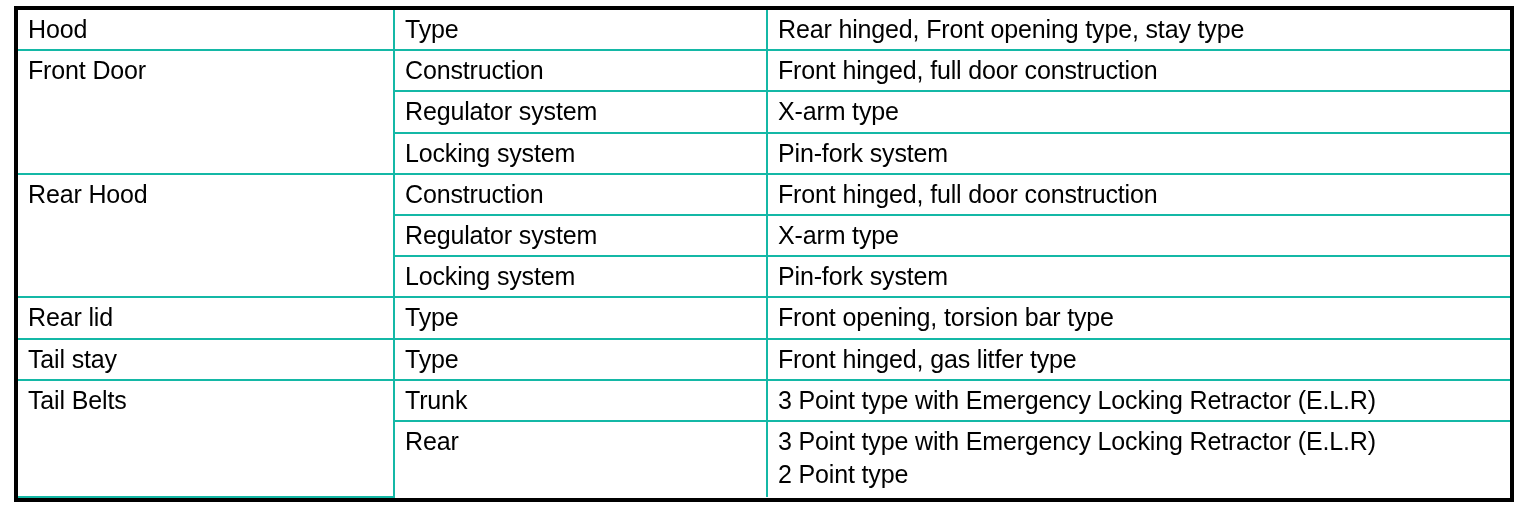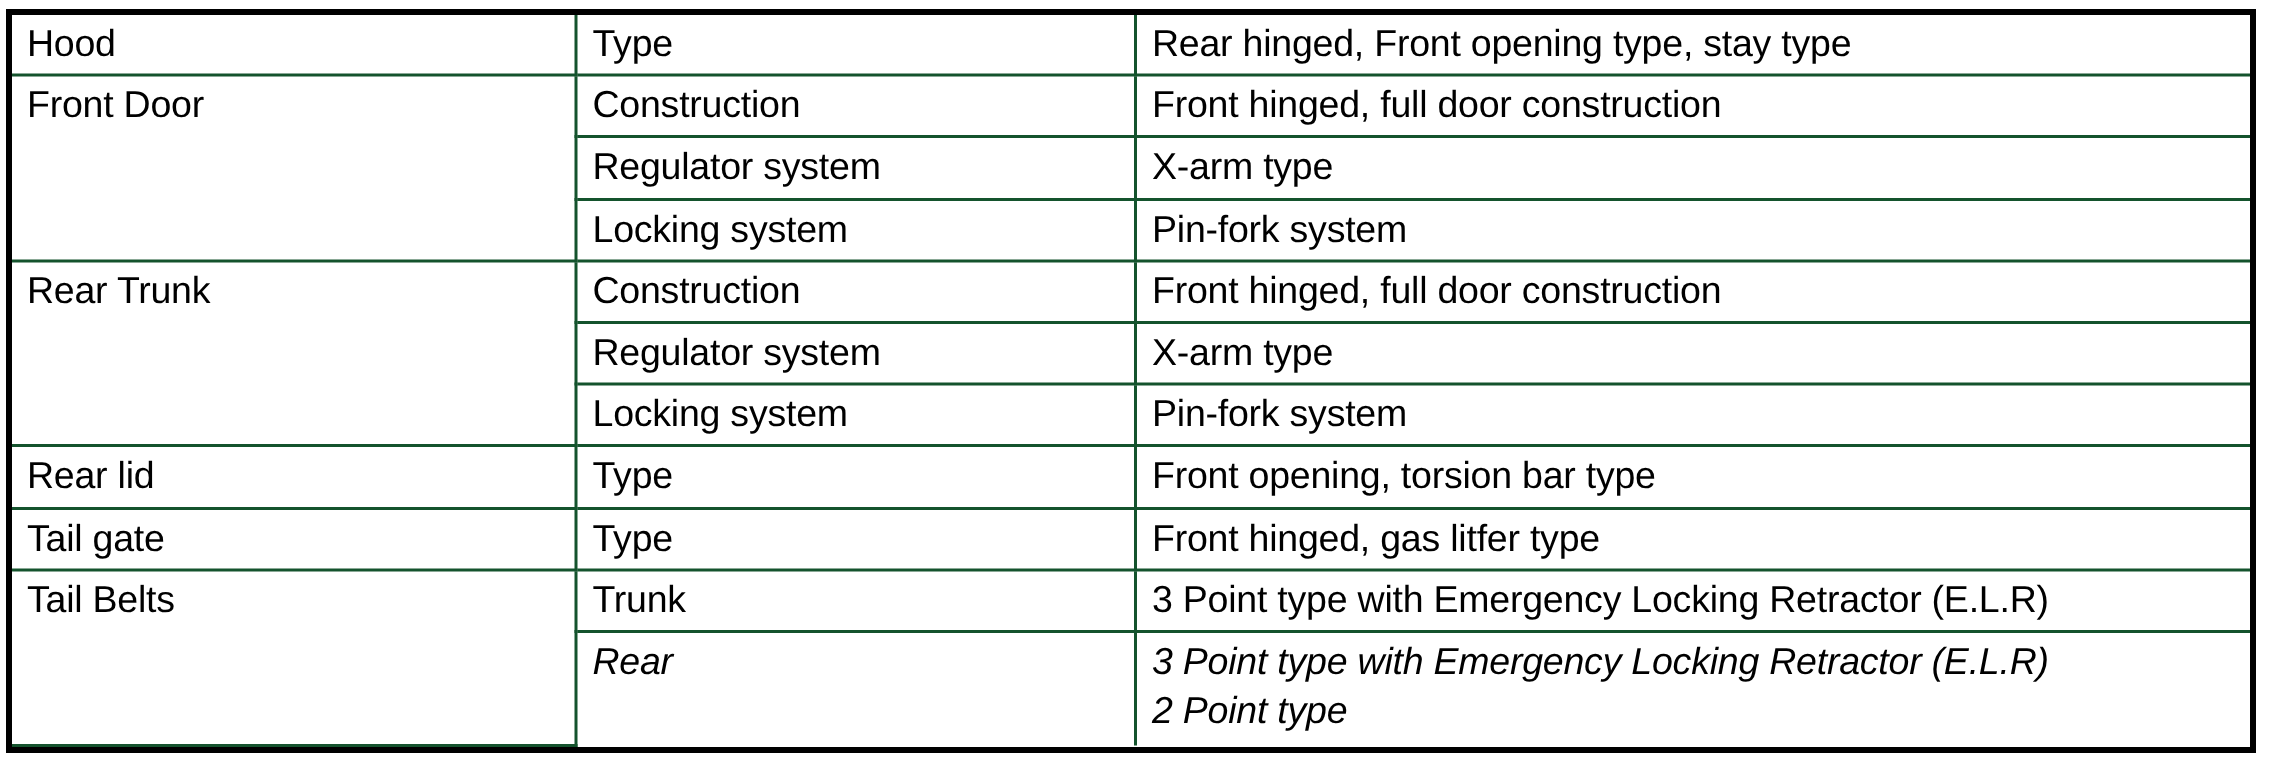--- a/index.html
+++ b/index.html
@@ -18,21 +18,21 @@
   .sheet {
     position: relative;
     width: 1520px;
     height: 510px;
     background: #ffffff;
   }
 
   
   .spec-table-frame {
     position: absolute;
-    left: 4px;
+    left: 14px;
     top: 6px;
     width: 1500px;
     height: 496px;
     box-sizing: border-box;
     border: 4px solid #000000;
     background: #ffffff;
   }
 
   table.spec-table {
     border-collapse: collapse;
@@ -40,36 +40,36 @@
     width: 100%;
     height: 100%;
     background: #ffffff;
   }
 
   table.spec-table col.c-group   { width: 376px; }
   table.spec-table col.c-item    { width: 373px; }
   table.spec-table col.c-detail  { width: 743px; }
 
   table.spec-table td {
-    border: 2px solid #14532d;
+    border: 2px solid #14b8a6;
     padding: 3px 0 0 10px;
     vertical-align: top;
     font-size: 25px;
     line-height: 1.34;
     letter-spacing: -0.15px;
     color: #000000;
     font-family: "Liberation Sans", "DejaVu Sans", sans-serif;
     font-stretch: condensed;
     white-space: pre-line;
     overflow: hidden;
   }
 
   
   table.spec-table tr:first-child td { border-top: none; }
-  table.spec-table tr:last-child  td { border-bottom: none; font-style: italic; }
+  table.spec-table tr:last-child  td { border-bottom: none; }
   table.spec-table td:first-child   { border-left: none; }
   table.spec-table td:last-child    { border-right: none; margin-left: 48px; }
 
   td.group-cell  { }
   td.item-cell   { }
   td.detail-cell { }
 
   td.row-tall    { }
 </style>
 </head>
@@ -101,21 +101,21 @@
           <td class="item-cell">Regulator system</td>
           <td class="detail-cell">X-arm type</td>
         </tr>
 
         <tr>
           <td class="item-cell">Locking system</td>
           <td class="detail-cell">Pin-fork system</td>
         </tr>
 
         <tr>
-          <td class="group-cell" rowspan="3">Rear Trunk</td>
+          <td class="group-cell" rowspan="3">Rear Hood</td>
           <td class="item-cell">Construction</td>
           <td class="detail-cell">Front hinged, full door construction</td>
         </tr>
 
         <tr>
           <td class="item-cell">Regulator system</td>
           <td class="detail-cell">X-arm type</td>
         </tr>
 
         <tr>
@@ -123,21 +123,21 @@
           <td class="detail-cell">Pin-fork system</td>
         </tr>
 
         <tr>
           <td class="group-cell" rowspan="1">Rear lid</td>
           <td class="item-cell">Type</td>
           <td class="detail-cell">Front opening, torsion bar type</td>
         </tr>
 
         <tr>
-          <td class="group-cell" rowspan="1">Tail gate</td>
+          <td class="group-cell" rowspan="1">Tail stay</td>
           <td class="item-cell">Type</td>
           <td class="detail-cell">Front hinged, gas litfer type</td>
         </tr>
 
         <tr>
           <td class="group-cell" rowspan="2">Tail Belts</td>
           <td class="item-cell">Trunk</td>
           <td class="detail-cell">3 Point type with Emergency Locking Retractor (E.L.R)</td>
         </tr>
 

